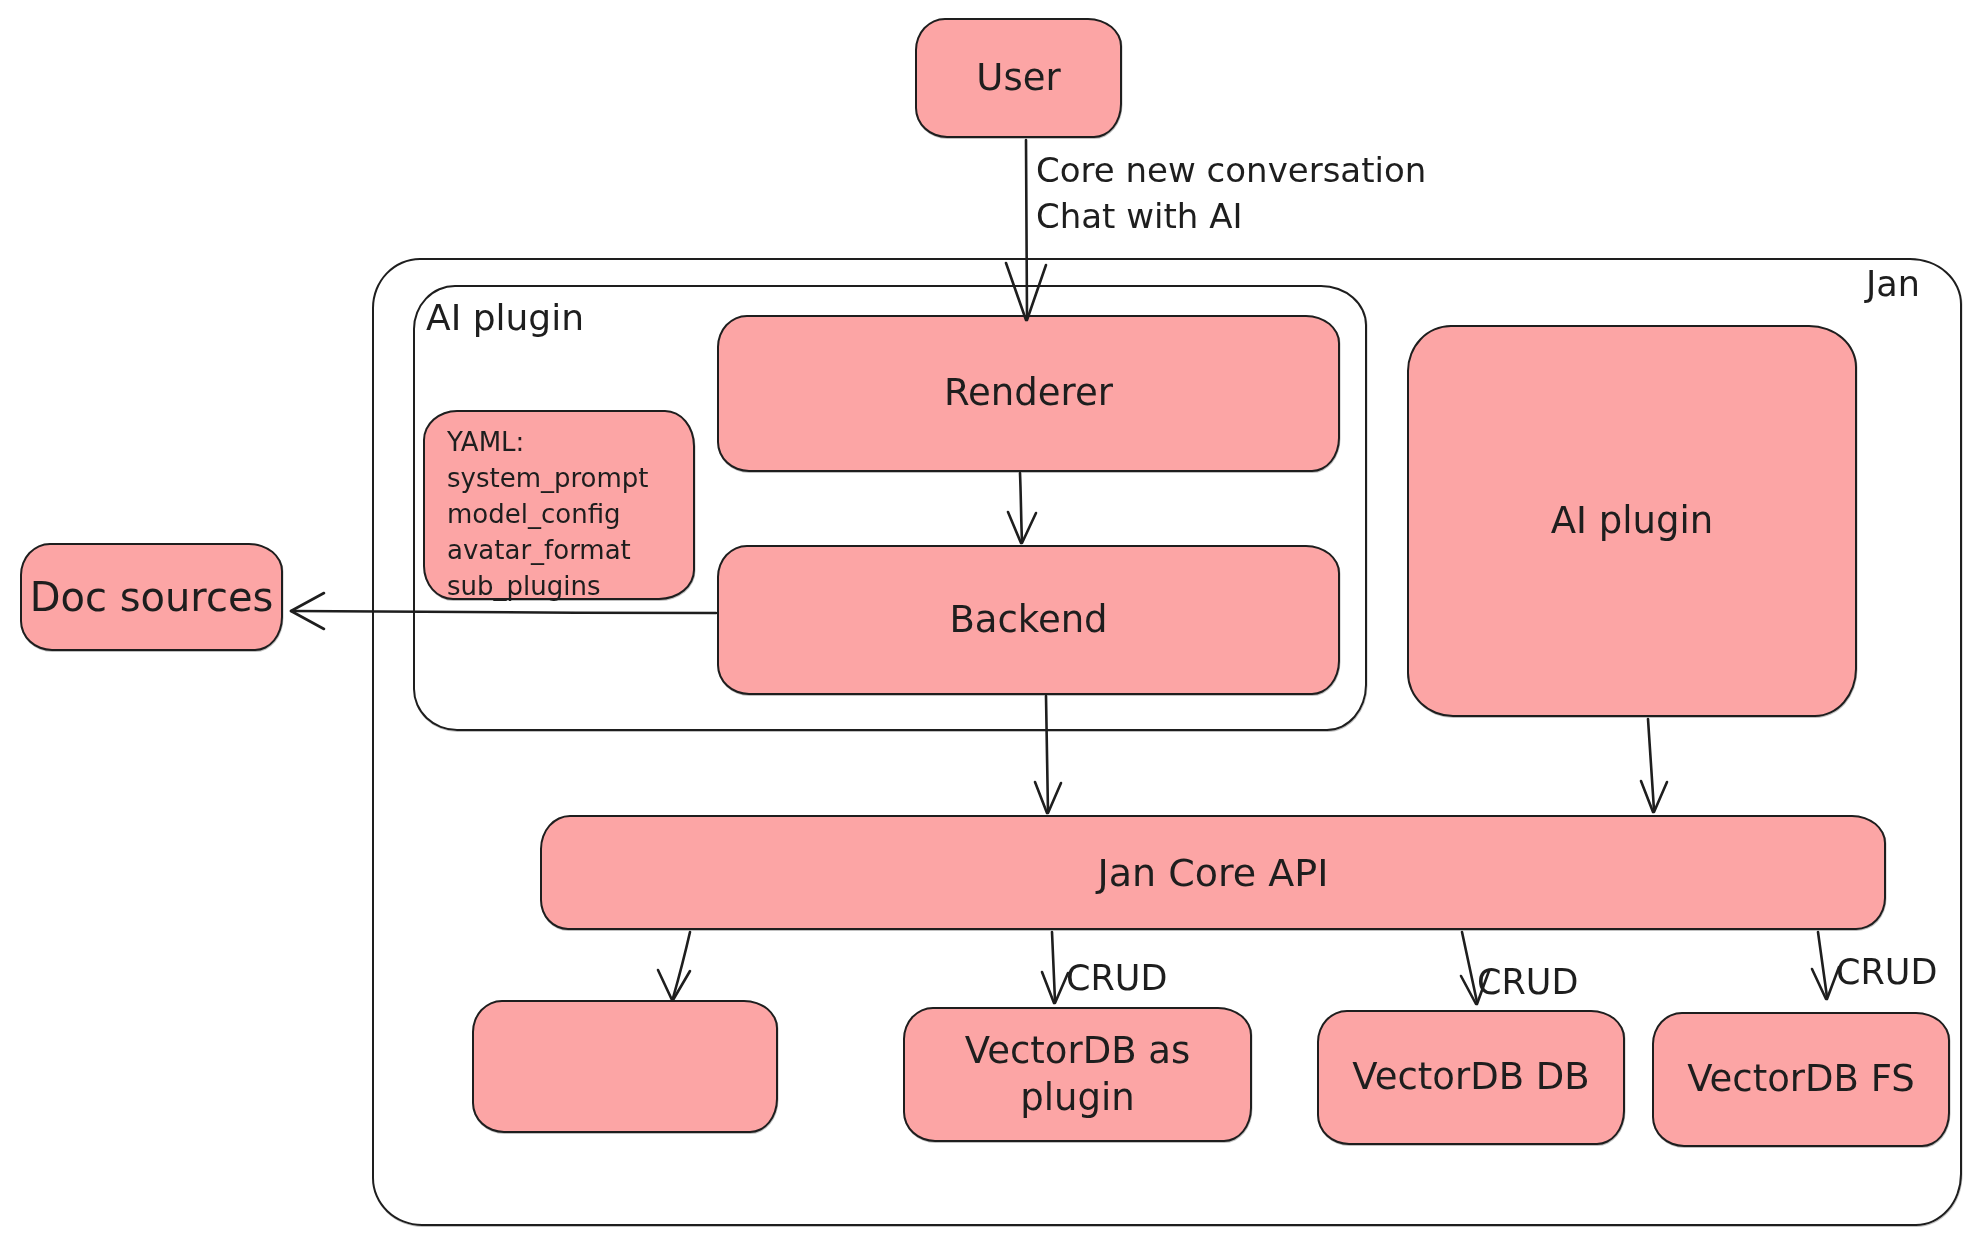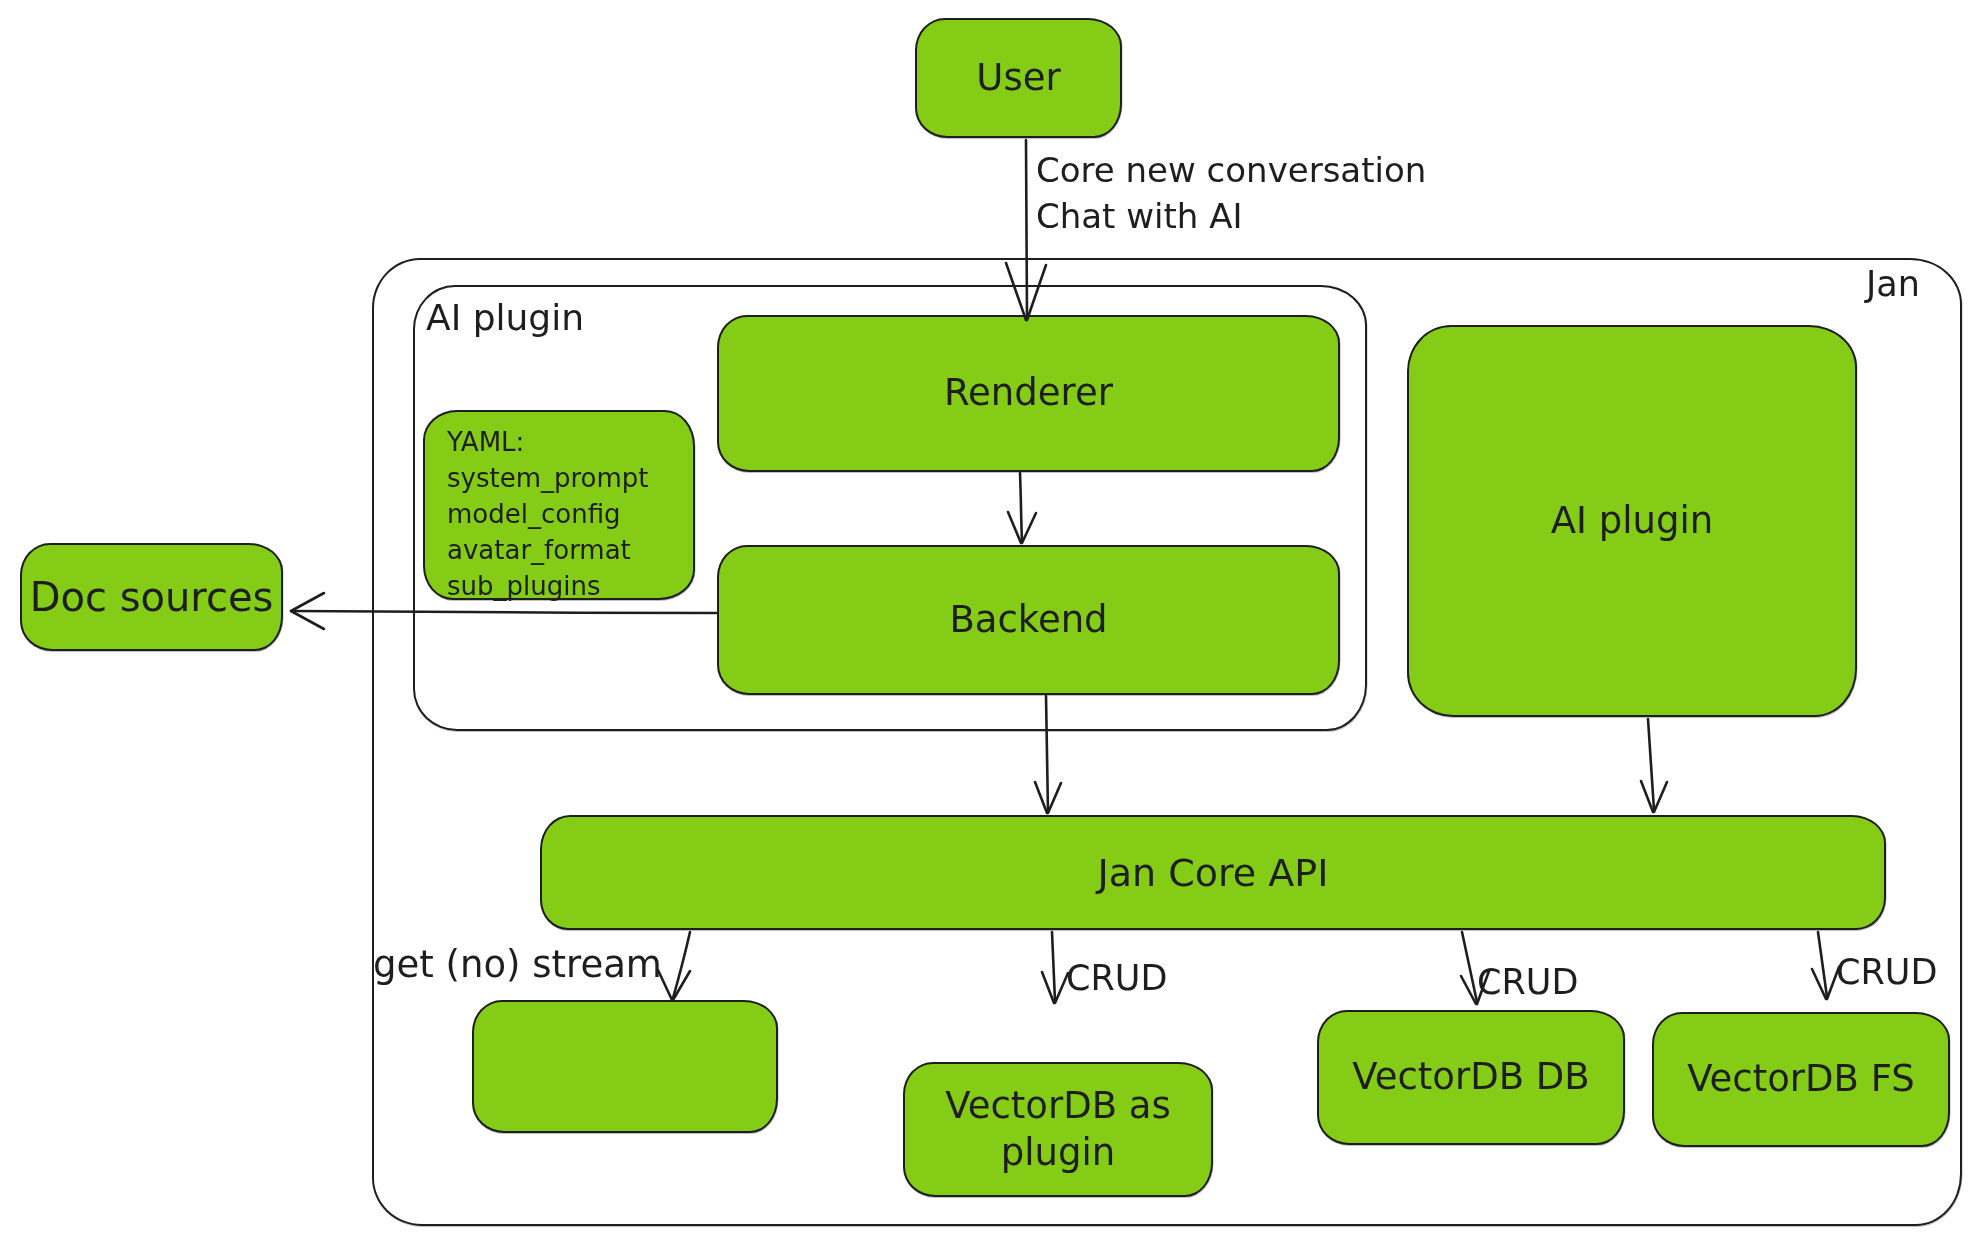--- a/index.html
+++ b/index.html
@@ -12,21 +12,21 @@
     width: 1981px;
     height: 1246px;
     background: #ffffff;
     font-family: "DejaVu Sans", "Liberation Sans", sans-serif;
     color: #1e1e1e;
     overflow: hidden;
   }
   .node, .container-box, .note-box, .bar-box {
     position: absolute;
     border: 2.6px solid #1e1e1e;
-    background: #84cc16;
+    background: #fca5a5;
     box-sizing: border-box;
     box-shadow: 0.5px 1px 0 rgba(30,30,30,0.28);
   }
   .node {
     display: flex;
     align-items: center;
     justify-content: center;
     text-align: center;
     font-size: 37px;
     font-weight: 500;
@@ -64,21 +64,21 @@
   #ai-plugin-container { left: 413px; top: 285px; width: 954px;  height: 446px; border-radius: 42px 46px 40px 44px / 44px 40px 46px 42px; }
   #ai-plugin-left-label { left: 426px; top: 297px; font-size: 36px; }
   #yaml-note         { left: 423px;  top: 410px;  width: 272px;  height: 190px; }
   #renderer-box      { left: 717px;  top: 315px;  width: 623px;  height: 157px; }
   #backend-box       { left: 717px;  top: 545px;  width: 623px;  height: 150px; }
   #ai-plugin-right-box { left: 1407px; top: 325px; width: 450px; height: 392px; border-radius: 44px 48px 42px 46px / 46px 42px 48px 44px; }
   #doc-sources-box   { left: 20px;   top: 543px;  width: 263px;  height: 108px; font-size: 40px; text-align: right; }
   #jan-core-api-bar  { left: 540px;  top: 815px;  width: 1346px; height: 115px; }
   #models-box-back   { left: 472px;  top: 1000px; width: 306px;  height: 133px; }
   #models-box-front  { left: 513px;  top: 1035px; width: 305px;  height: 132px; }
-  #vectordb-box      { left: 903px;  top: 1062px; width: 310px;  height: 135px; }
+  #vectordb-box      { left: 903px;  top: 1007px; width: 349px;  height: 135px; }
   #persisted-db-box  { left: 1317px; top: 1010px; width: 308px;  height: 135px; }
   #persisted-fs-box  { left: 1652px; top: 1012px; width: 298px;  height: 135px; }
   #edge-label-conversation { left: 1036px; top: 147px; font-size: 34px; line-height: 46px; }
   #get-no-stream-label { left: 373px; top: 943px; font-size: 37px; }
   #crud-label-vectordb { left: 1066px; top: 958px; font-size: 35px; }
   #crud-label-persisted-db { left: 1477px; top: 962px; font-size: 35px; }
   #crud-label-persisted-fs { left: 1836px; top: 952px; font-size: 35px; }
   #models-box-front span { display: inline-block; max-width: 250px; white-space: normal; }
   #vectordb-box span { display: inline-block; max-width: 260px; white-space: normal; }
   svg.arrow-layer {
@@ -151,21 +151,20 @@
 
   <div class="node" id="persisted-fs-box">
     <span>VectorDB FS</span>
   </div>
 
   <div class="floating-label" id="edge-label-conversation">
     <div>Core new conversation</div>
     <div>Chat with AI</div>
   </div>
 
-  <div class="floating-label" id="get-no-stream-label">get (no) stream</div>
   <div class="floating-label" id="crud-label-vectordb">CRUD</div>
   <div class="floating-label" id="crud-label-persisted-db">CRUD</div>
   <div class="floating-label" id="crud-label-persisted-fs">CRUD</div>
 
   <svg class="arrow-layer" viewBox="0 0 1981 1246" xmlns="http://www.w3.org/2000/svg">
     <g>
       <path d="M1026 140 C1026 200 1027 260 1027 318"></path>
       <path d="M1006 263 L1026 320"></path>
       <path d="M1046 265 L1027 320"></path>
     </g>

